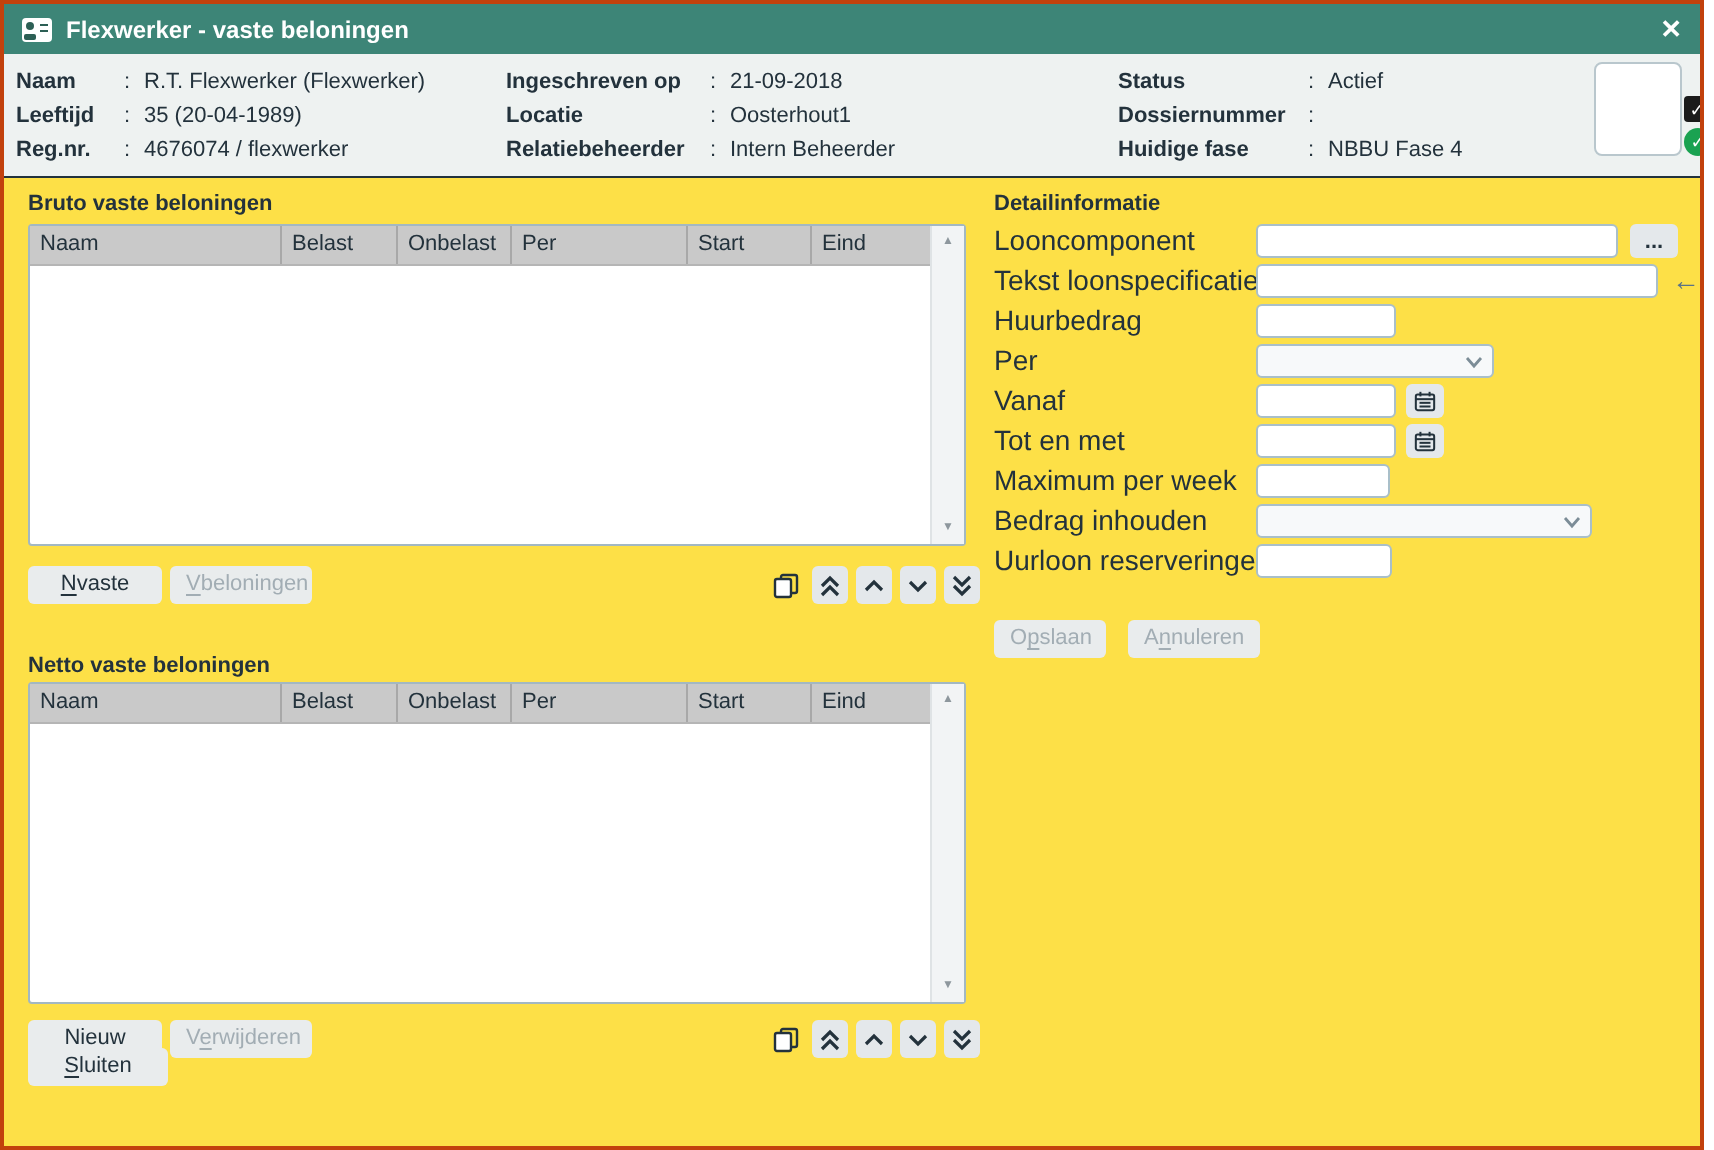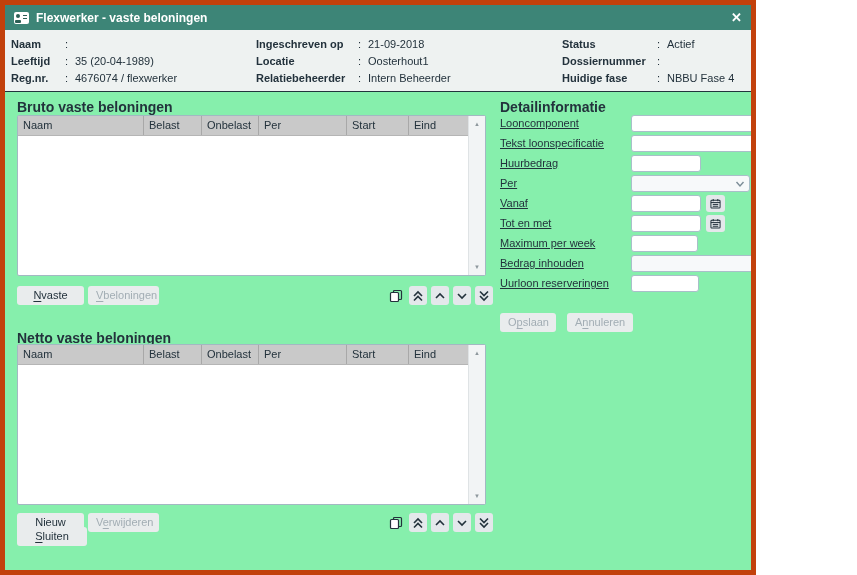--- a/index.html
+++ b/index.html
@@ -1,23 +1,23 @@
 <!DOCTYPE html>
 <html><head>
 <meta charset="utf-8">
 <style>
   * { box-sizing: border-box; margin: 0; padding: 0; }
   html,body { background:#ffffff; }
   body { font-family: "Liberation Sans", sans-serif; color:#23323c; }
 
   .dialog {
     position: relative;
-    width: 756px; height: 575px;
-    background: #86efac;
-    border: 5px solid #c2410c;
+    width: 852px; height: 575px;
+    background: #fde047;
+    border: 2px solid #c2410c;
     overflow: hidden;
   }
 
   
   .titlebar {
     position: absolute; top:0; left:0; right:0; height:25px;
     background:#3d8577;
     display:flex; align-items:center;
     padding:0 9px;
   }
@@ -48,21 +48,21 @@
   .photo-box { position:absolute; left:795px; top:4px; width:44px; height:47px;
     background:#ffffff; border:1px solid #b9c7cd; border-radius:4px; }
   .hdr-checkbox { position:absolute; left:840px; top:21px; width:13px; height:13px;
     background:#1b1b1b; border-radius:2px; color:#fff; font-size:9px;
     display:flex; align-items:center; justify-content:center; }
   .hdr-greencheck { position:absolute; left:840px; top:37px; width:14px; height:14px;
     background:#1aa251; border-radius:50%; color:#fff; font-size:9px;
     display:flex; align-items:center; justify-content:center; }
 
   
-  .section-title { position:absolute; font-size:14px; font-weight:bold; }
+  .section-title { position:absolute; font-size:11px; font-weight:bold; }
 
   
   .listbox {
     position:absolute; left:12px; width:469px; height:161px;
     background:#ffffff; border:1px solid #a3b8c2; border-radius:2px;
   }
   .list-header { display:flex; height:20px; background:#c9c9c9; border-bottom:1px solid #b5b5b5; width:450px; }
   .list-header .hc {
     font-size:11px; padding:3px 0 0 5px; border-right:1px solid #a8a8a8;
     overflow:hidden; white-space:nowrap;
@@ -87,21 +87,21 @@
   .k { text-decoration:underline; text-underline-offset:2px; }
 
   .iconrow { position:absolute; display:flex; gap:4px; }
   .icon-btn {
     width:18px; height:19px; background:#e4e8eb; border-radius:3px;
     display:flex; align-items:center; justify-content:center;
   }
   .icon-btn.plain { background:transparent; }
 
   
-  .d-label { position:absolute; left:495px; font-size:11px; line-height:17px; white-space:nowrap;text-decoration:underline; }
+  .d-label { position:absolute; left:495px; font-size:14px; line-height:17px; white-space:nowrap; }
   .inp {
     position:absolute; height:17px; background:#ffffff;
     border:1px solid #a9bfc9; border-radius:3px;
     font-family:"Liberation Sans", sans-serif; font-size:11px; color:#23323c; padding:0 4px;
   }
   .sel {
     position:absolute; height:17px; background:#f7f9fa;
     border:1px solid #a9bfc9; border-radius:3px;
   }
   .sel svg { position:absolute; right:4px; top:4px; }
@@ -126,20 +126,21 @@
     </span>
     <span class="title-text">Flexwerker - vaste beloningen</span>
     <span class="close-x">✕</span>
   </div>
 
   <div class="infoheader">
     <div class="info-col col1">
       <div class="info-row">
         <span class="info-label">Naam</span>
         <span class="info-sep">:</span>
+        <span class="info-value">R.T. Flexwerker (Flexwerker)</span>
       </div>
       <div class="info-row">
         <span class="info-label">Leeftijd</span>
         <span class="info-sep">:</span>
         <span class="info-value">35 (20-04-1989)</span>
       </div>
       <div class="info-row">
         <span class="info-label">Reg.nr.</span>
         <span class="info-sep">:</span>
         <span class="info-value">4676074 / flexwerker</span>

